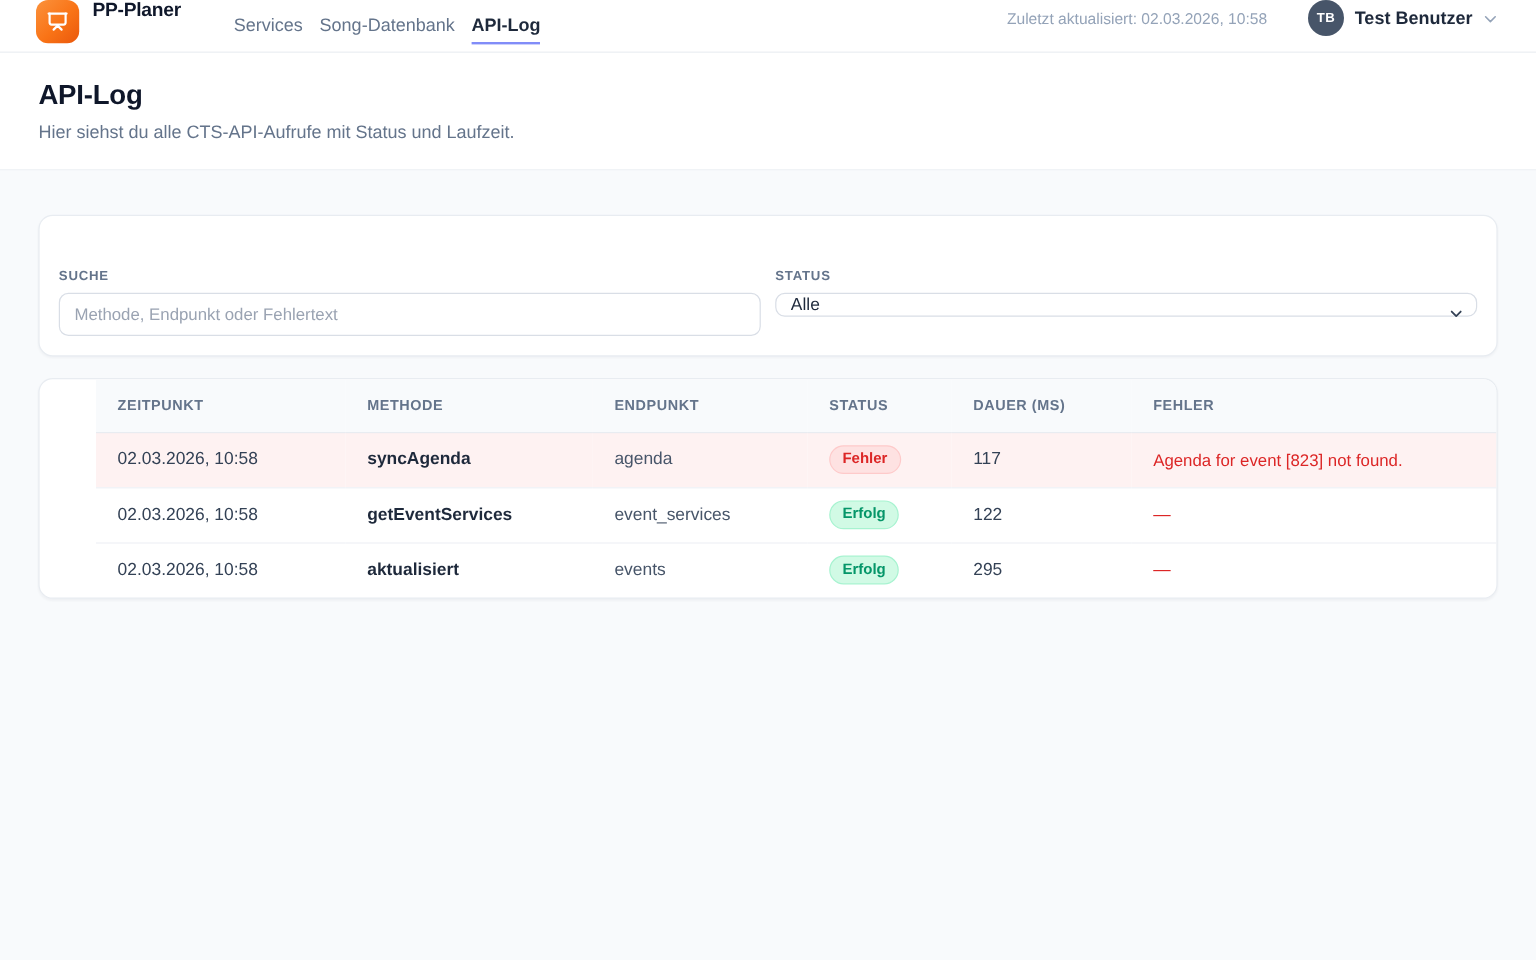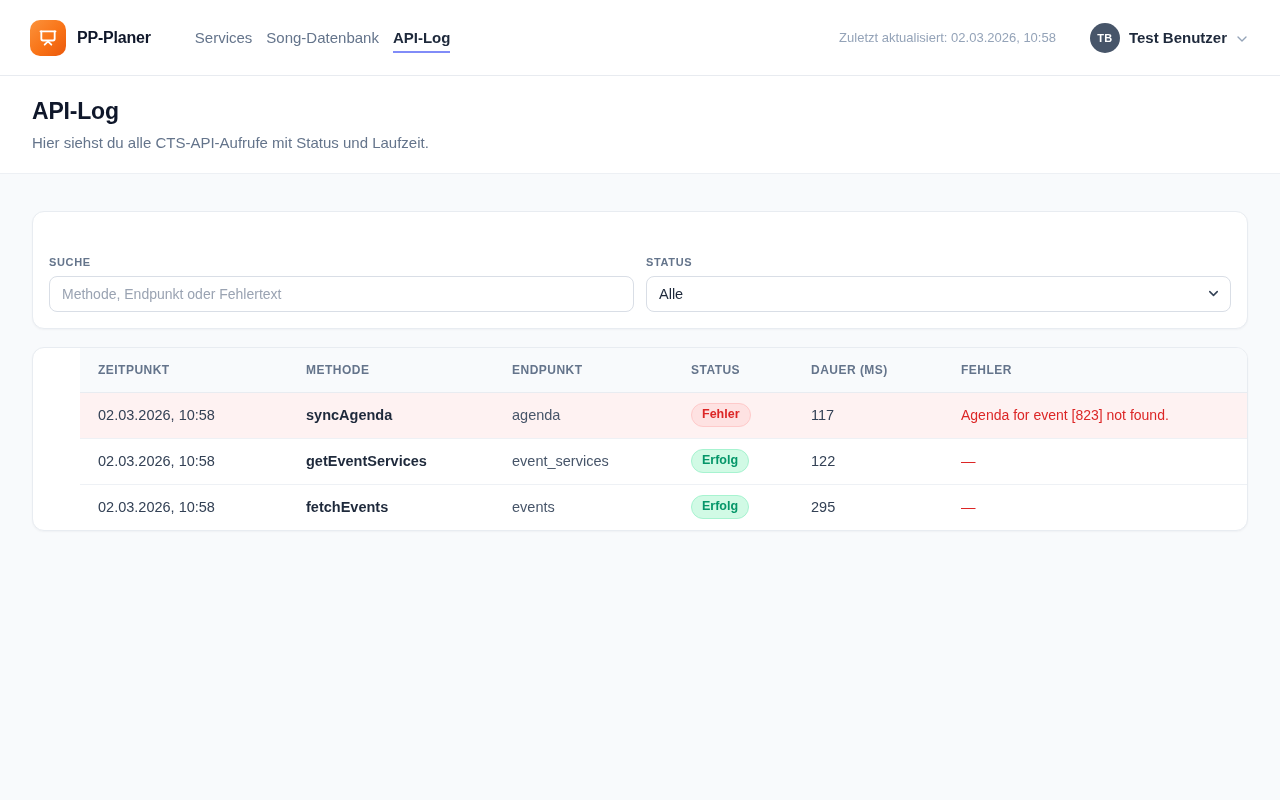--- a/index.html
+++ b/index.html
@@ -5,25 +5,25 @@
   * { margin: 0; padding: 0; box-sizing: border-box; }
   html, body { width: 1280px; height: 800px; overflow: hidden; }
   body {
     font-family: "Liberation Sans", "DejaVu Sans", sans-serif;
     background: #f8fafc;
     color: #1e293b;
   }
 
   
   .topbar {
-    height: 76px;
+    height: 44px;
     background: #ffffff;
     border-bottom: 1px solid #e8ebf0;
     display: flex;
-    align-items: center;
+    align-items: flex-start;
     padding: 0 30px;
   }
   .logo {
     width: 36px; height: 36px;
     border-radius: 10px;
     background: linear-gradient(135deg, #fb923c 0%, #f97316 55%, #ea580c 100%);
     display: flex; align-items: center; justify-content: center;
     flex: 0 0 auto;
   }
   .logo svg { width: 20px; height: 20px; stroke: #ffffff; }
@@ -98,21 +98,21 @@
     border: 1px solid #d9dee6; border-radius: 8px;
     padding: 0 12px;
     font-size: 14px; color: #1e293b;
     font-family: inherit;
     background: #ffffff;
     outline: none;
   }
   .text-input::placeholder { color: #9aa3b2; }
   .select-wrap { position: relative; }
   .select {
-    width: 100%; height: 36px;
+    width: 100%; height: 20px;
     border: 1px solid #d9dee6; border-radius: 8px;
     padding: 0 30px 0 12px;
     font-size: 14.5px; color: #1e293b;
     font-family: inherit;
     background: #ffffff;
     appearance: none; -webkit-appearance: none;
     outline: none;
     cursor: pointer;
   }
   .select-wrap .chev {
@@ -249,21 +249,21 @@
           <td class="cell-method">getEventServices</td>
           <td class="cell-endpoint">event_services</td>
           <td>
             <span class="badge badge-success">Erfolg</span>
           </td>
           <td class="cell-dauer">122</td>
           <td class="cell-dash">—</td>
         </tr>
         <tr>
           <td class="cell-time">02.03.2026, 10:58</td>
-          <td class="cell-method">fetchEvents</td>
+          <td class="cell-method">aktualisiert</td>
           <td class="cell-endpoint">events</td>
           <td>
             <span class="badge badge-success">Erfolg</span>
           </td>
           <td class="cell-dauer">295</td>
           <td class="cell-dash">—</td>
         </tr>
       </tbody>
     </table>
   </div>

